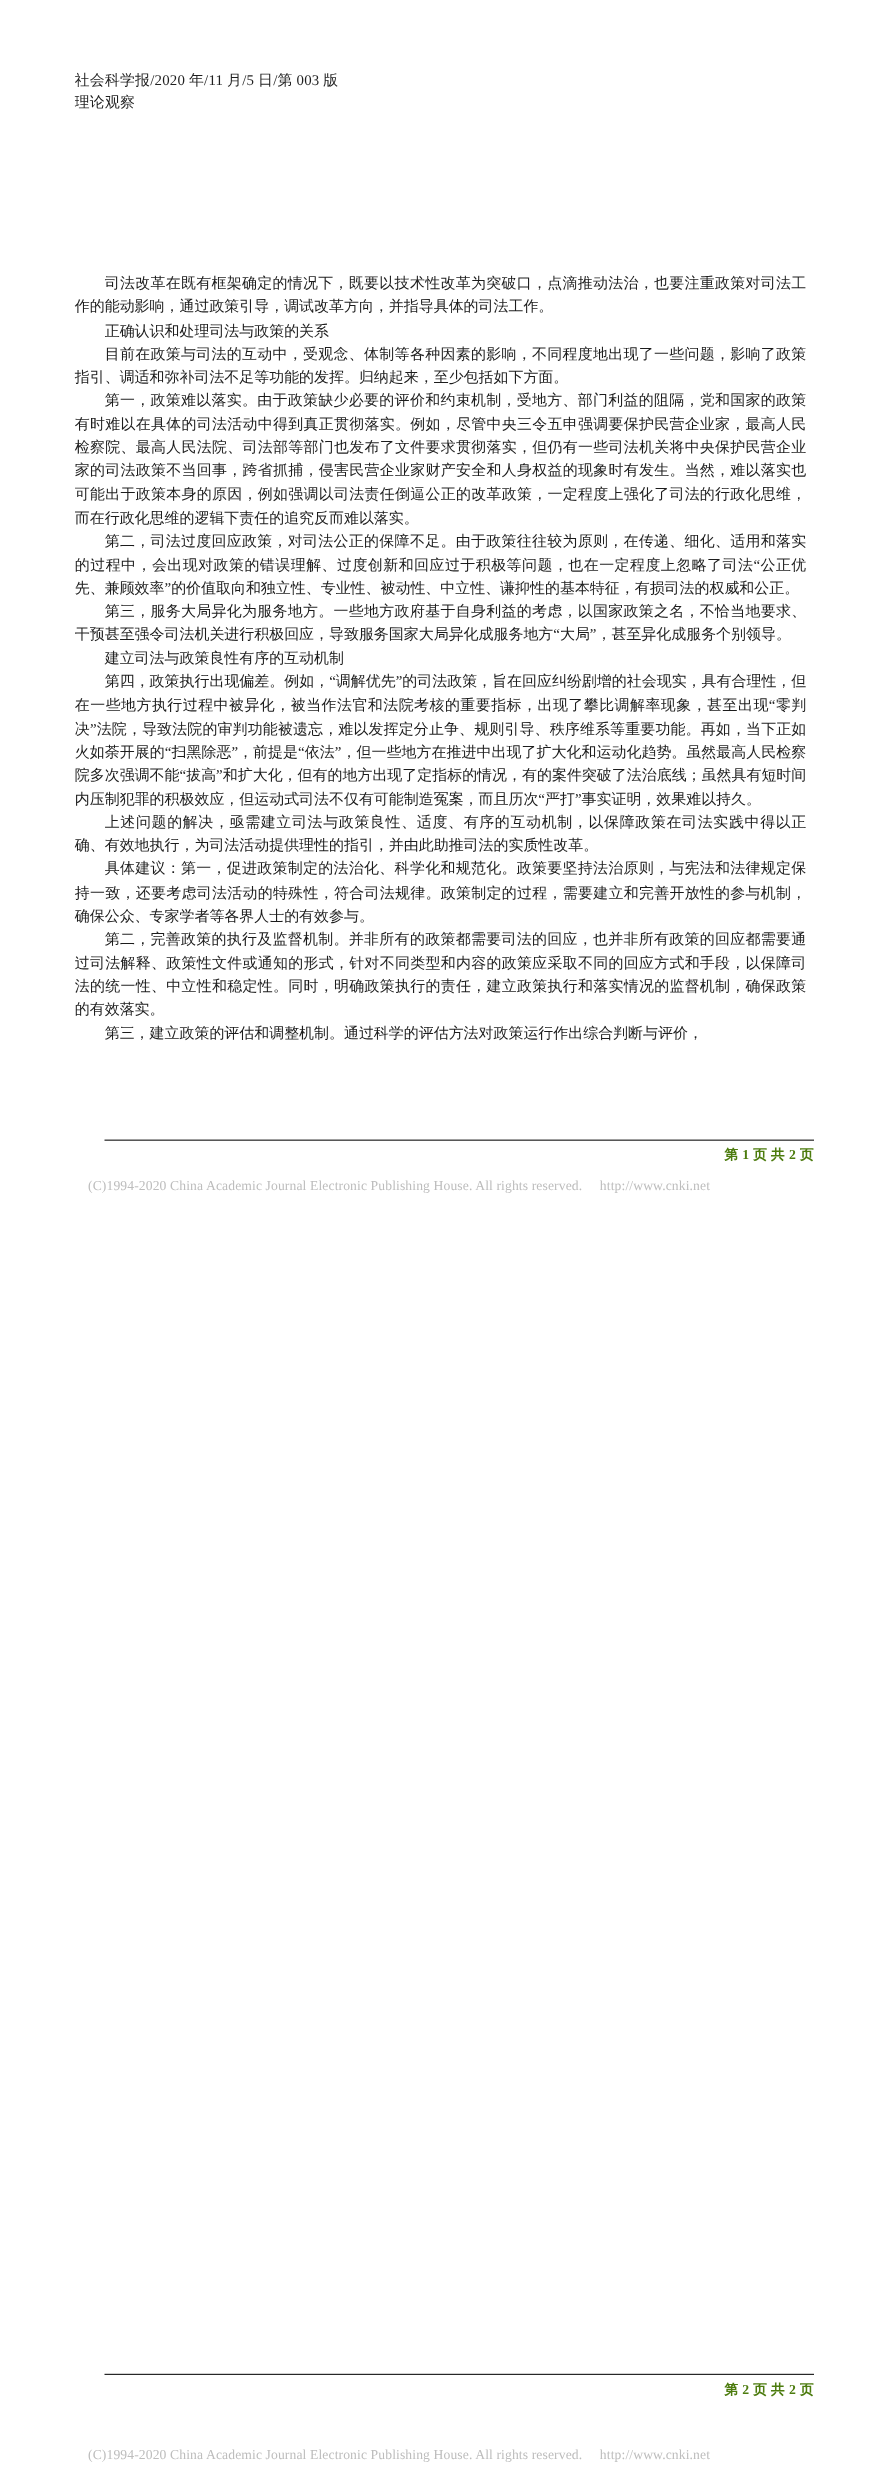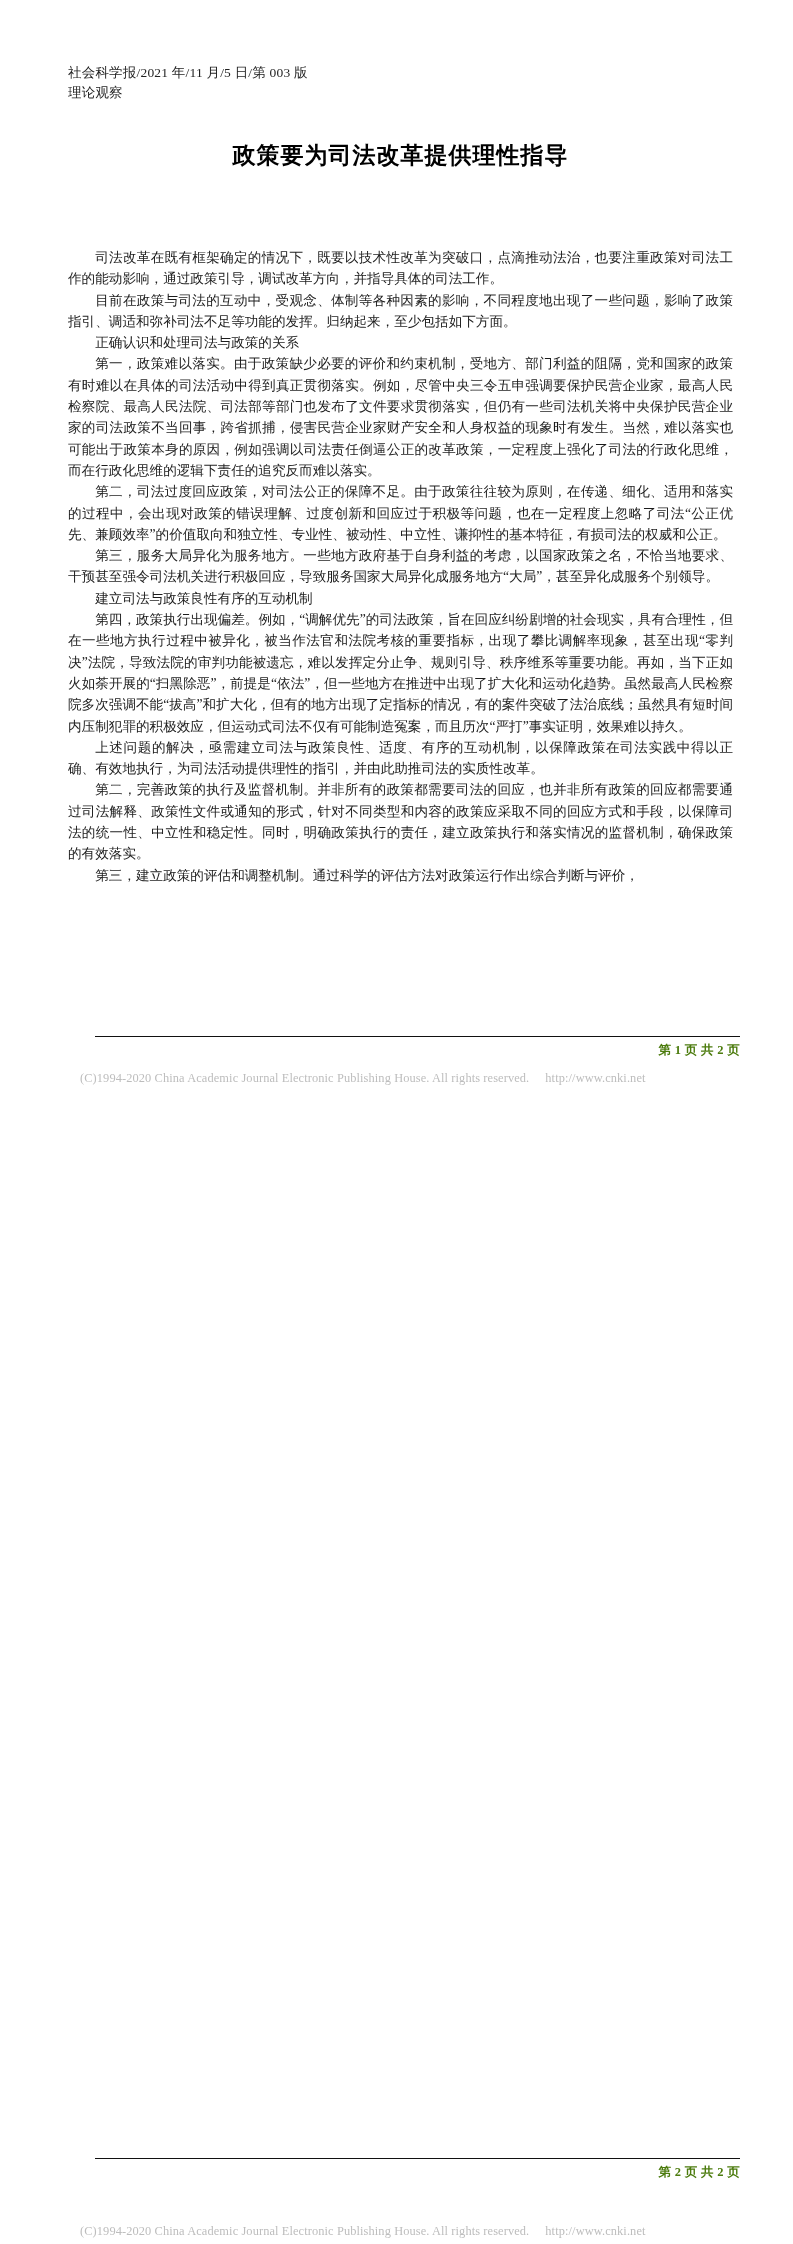--- a/index.html
+++ b/index.html
@@ -112,37 +112,37 @@
   .copyright .cnki-url { margin-left: 16px; }
 </style>
 </head>
 <body>
 
 <div class="page-sheet">
 
   <div class="page page-one">
 
     <div class="content masthead">
-      <div>社会科学报/2021 年/11 月/5 日/第 003 版</div>
+      <div>社会科学报/2020 年/11 月/5 日/第 003 版</div>
       <div class="line2">理论观察</div>
     </div>
 
-    <div class="content doc-title">政策要为司法改革提供理性指导</div>
 
 
     <div class="content body-block">
       <p class="para">司法改革在既有框架确定的情况下，既要以技术性改革为突破口，点滴推动法治，也要注重政策对司法工作的能动影响，通过政策引导，调试改革方向，并指导具体的司法工作。</p>
+      <p class="para">正确认识和处理司法与政策的关系</p>
       <p class="para">目前在政策与司法的互动中，受观念、体制等各种因素的影响，不同程度地出现了一些问题，影响了政策指引、调适和弥补司法不足等功能的发挥。归纳起来，至少包括如下方面。</p>
-      <p class="para">正确认识和处理司法与政策的关系</p>
       <p class="para">第一，政策难以落实。由于政策缺少必要的评价和约束机制，受地方、部门利益的阻隔，党和国家的政策有时难以在具体的司法活动中得到真正贯彻落实。例如，尽管中央三令五申强调要保护民营企业家，最高人民检察院、最高人民法院、司法部等部门也发布了文件要求贯彻落实，但仍有一些司法机关将中央保护民营企业家的司法政策不当回事，跨省抓捕，侵害民营企业家财产安全和人身权益的现象时有发生。当然，难以落实也可能出于政策本身的原因，例如强调以司法责任倒逼公正的改革政策，一定程度上强化了司法的行政化思维，而在行政化思维的逻辑下责任的追究反而难以落实。</p>
       <p class="para">第二，司法过度回应政策，对司法公正的保障不足。由于政策往往较为原则，在传递、细化、适用和落实的过程中，会出现对政策的错误理解、过度创新和回应过于积极等问题，也在一定程度上忽略了司法“公正优先、兼顾效率”的价值取向和独立性、专业性、被动性、中立性、谦抑性的基本特征，有损司法的权威和公正。</p>
       <p class="para">第三，服务大局异化为服务地方。一些地方政府基于自身利益的考虑，以国家政策之名，不恰当地要求、干预甚至强令司法机关进行积极回应，导致服务国家大局异化成服务地方“大局”，甚至异化成服务个别领导。</p>
       <p class="para">建立司法与政策良性有序的互动机制</p>
       <p class="para">第四，政策执行出现偏差。例如，“调解优先”的司法政策，旨在回应纠纷剧增的社会现实，具有合理性，但在一些地方执行过程中被异化，被当作法官和法院考核的重要指标，出现了攀比调解率现象，甚至出现“零判决”法院，导致法院的审判功能被遗忘，难以发挥定分止争、规则引导、秩序维系等重要功能。再如，当下正如火如荼开展的“扫黑除恶”，前提是“依法”，但一些地方在推进中出现了扩大化和运动化趋势。虽然最高人民检察院多次强调不能“拔高”和扩大化，但有的地方出现了定指标的情况，有的案件突破了法治底线；虽然具有短时间内压制犯罪的积极效应，但运动式司法不仅有可能制造冤案，而且历次“严打”事实证明，效果难以持久。</p>
       <p class="para">上述问题的解决，亟需建立司法与政策良性、适度、有序的互动机制，以保障政策在司法实践中得以正确、有效地执行，为司法活动提供理性的指引，并由此助推司法的实质性改革。</p>
+      <p class="para">具体建议：第一，促进政策制定的法治化、科学化和规范化。政策要坚持法治原则，与宪法和法律规定保持一致，还要考虑司法活动的特殊性，符合司法规律。政策制定的过程，需要建立和完善开放性的参与机制，确保公众、专家学者等各界人士的有效参与。</p>
       <p class="para">第二，完善政策的执行及监督机制。并非所有的政策都需要司法的回应，也并非所有政策的回应都需要通过司法解释、政策性文件或通知的形式，针对不同类型和内容的政策应采取不同的回应方式和手段，以保障司法的统一性、中立性和稳定性。同时，明确政策执行的责任，建立政策执行和落实情况的监督机制，确保政策的有效落实。</p>
       <p class="para">第三，建立政策的评估和调整机制。通过科学的评估方法对政策运行作出综合判断与评价，</p>
     </div>
 
     <div class="footer-rule"></div>
     <div class="page-indicator">第 1 页 共 2 页</div>
     <div class="copyright"><span>(C)1994-2020 China Academic Journal Electronic Publishing House. All rights reserved.</span><span class="cnki-url">http://www.cnki.net</span></div>
   </div>
 
   <div class="page page-two">

